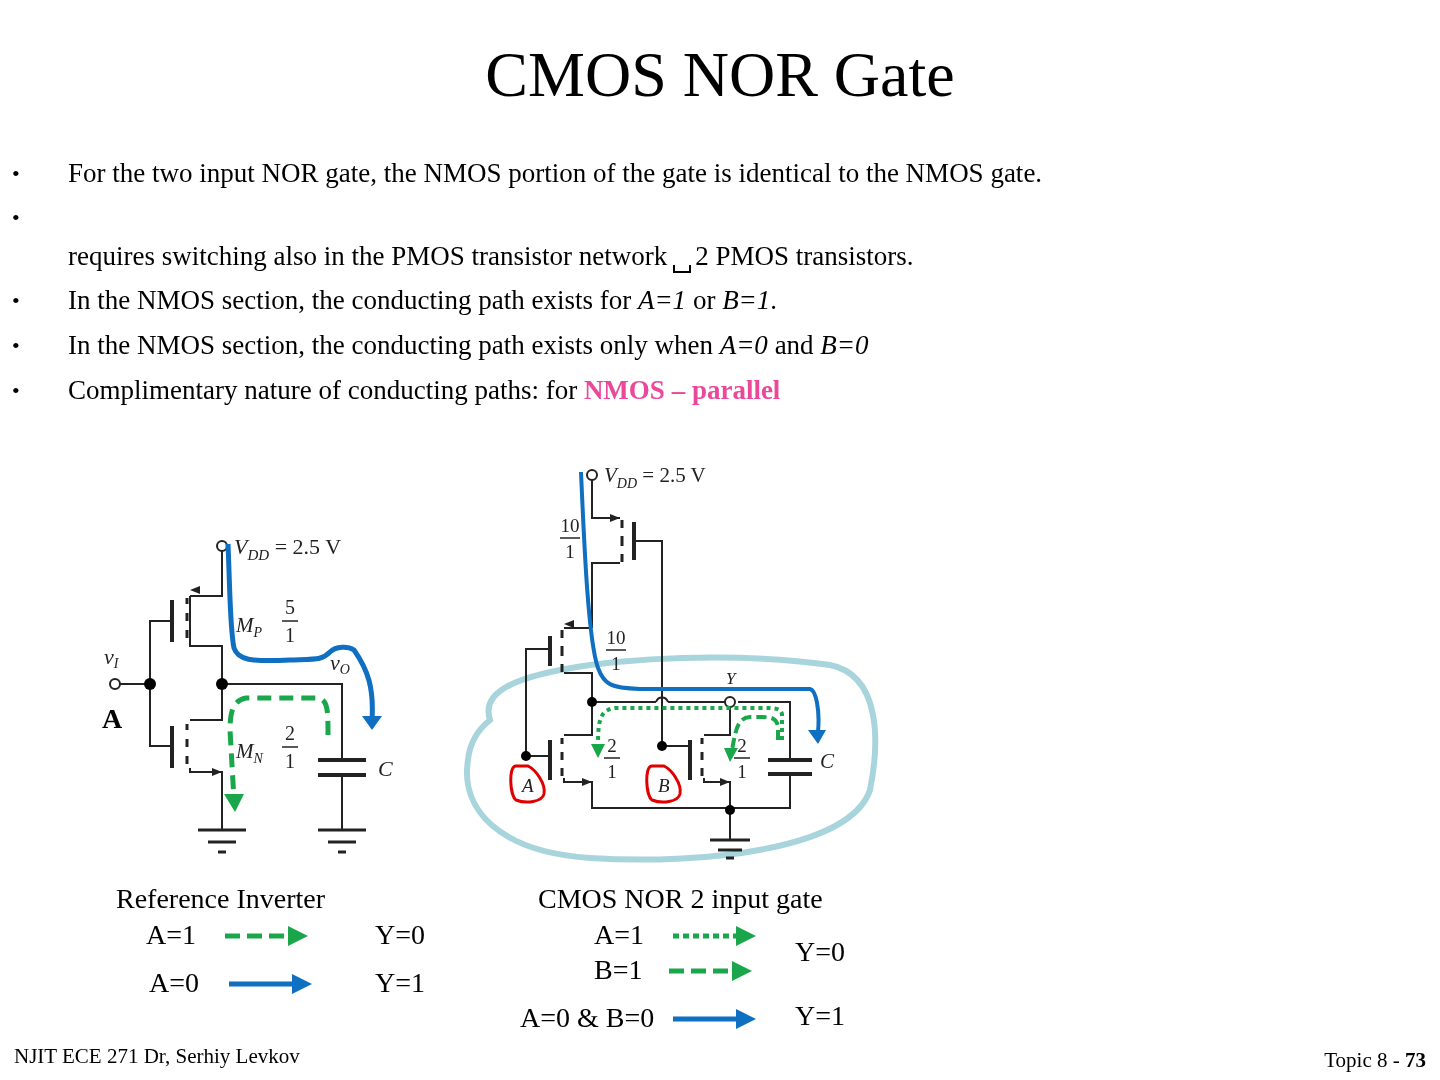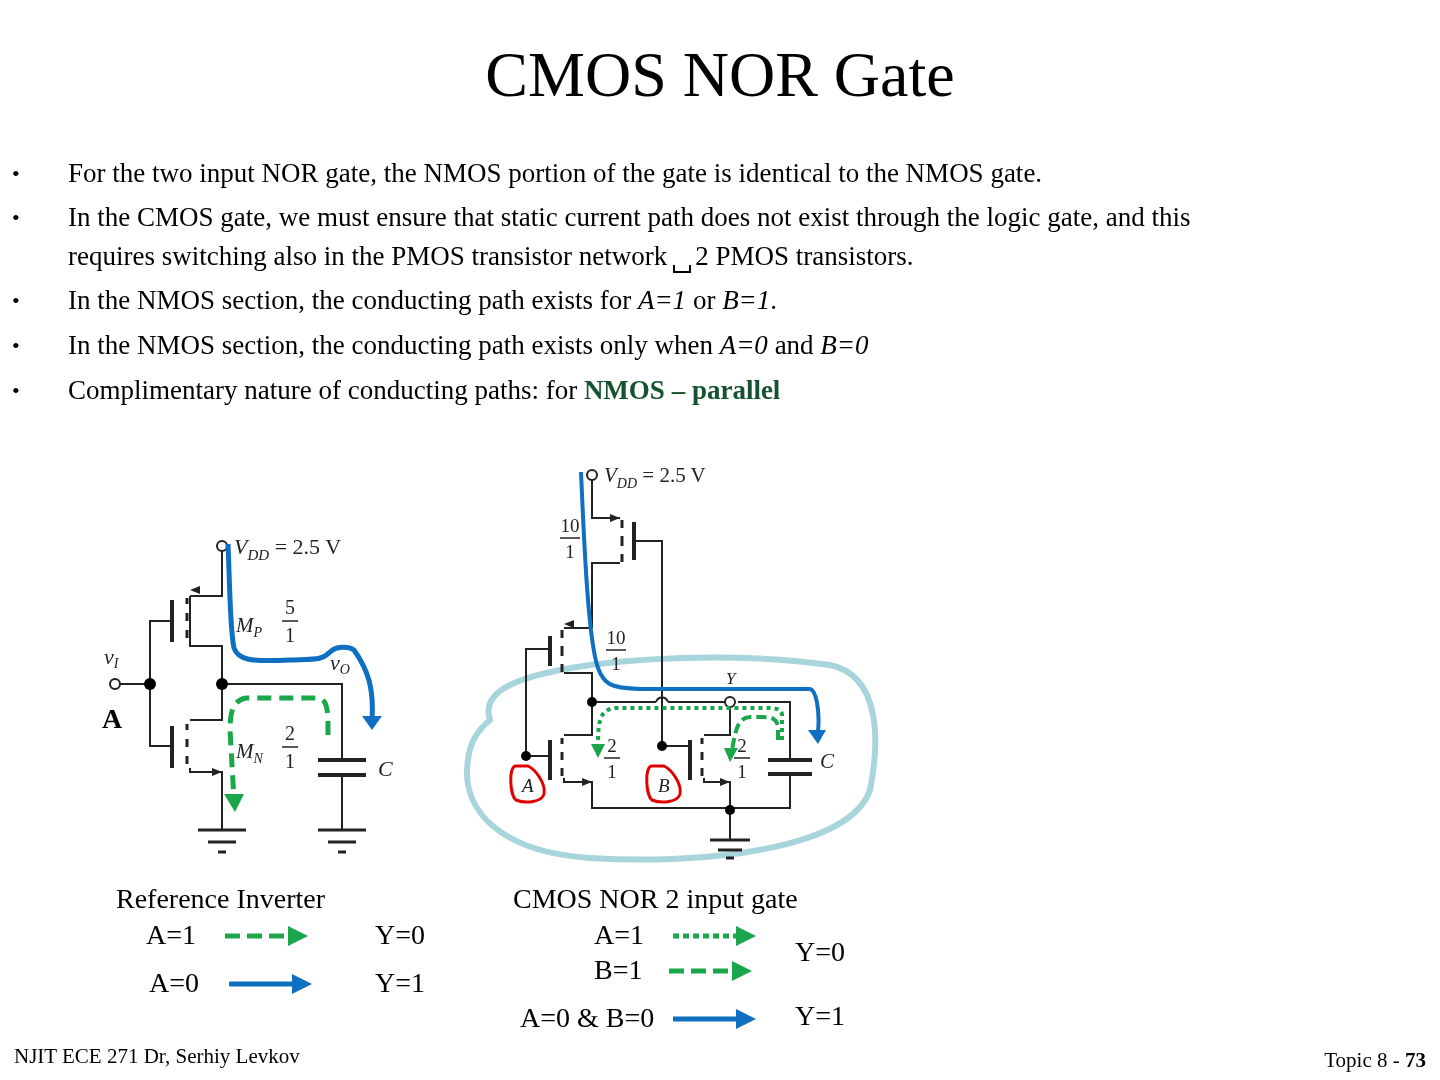--- a/index.html
+++ b/index.html
@@ -4,21 +4,21 @@
 <style>
   html, body { margin:0; padding:0; background:#ffffff; }
   body { width:1440px; height:1080px; position:relative; overflow:hidden; font-family:"Liberation Serif", "DejaVu Serif", serif; color:#000; }
   .title { position:absolute; left:0; width:1440px; top:36px; text-align:center; font-size:64px; line-height:78px; }
   .bullets { position:absolute; left:0; top:154px; width:1440px; }
   .bullet { position:absolute; left:0; width:1420px; font-size:27px; line-height:39px; }
   .bullet .dot { position:absolute; left:12px; top:0; font-size:22px; }
   .bullet .txt { position:absolute; left:68px; width:1350px; }
   .it { font-style:italic; }
   .bd { font-weight:normal; }
-  .blue { color:#14532d; font-weight:bold; }
+  .blue { color:#ec4899; font-weight:bold; }
   .tinybox { display:inline-block; width:14px; height:6px; border:2px solid #000; border-top:none; margin:0 4px 0 6px; vertical-align:-8px; }
   .circuit { position:absolute; }
   .lbl { position:absolute; font-size:28px; line-height:32px; white-space:nowrap; }
   .footer-left { position:absolute; left:14px; top:1044px; font-size:21px; }
   .footer-right { position:absolute; right:14px; top:1048px; font-size:21px;margin-left:29px; }
   .A-label { position:absolute; left:102px; top:703px; font-size:28px; font-weight:bold; }
   svg text { font-family:"Liberation Serif", "DejaVu Serif", serif; }
 </style>
 </head>
 <body>
@@ -26,21 +26,21 @@
 <div class="title">CMOS NOR Gate</div>
 
 <div class="bullets">
   <div class="bullet" style="top:0px;">
     <span class="dot">•</span>
     <span class="txt">For the two input NOR gate, the NMOS portion of the gate is identical to the NMOS gate.</span>
   </div>
   <div class="bullet" style="top:44px;">
     <span class="dot">•</span>
     <span class="txt">
-      <span>In the CMOS gate, we must ensure that static current path does not exist through the logic gate, and this</span><br>
+      <br>
       <span>requires switching also in the PMOS transistor network</span><span class="tinybox"></span><span>2 PMOS transistors.</span>
     </span>
   </div>
   <div class="bullet" style="top:127px;">
     <span class="dot">•</span>
     <span class="txt"><span>In the NMOS section, the conducting path exists for </span><span class="it">A=1</span><span class="bd"> or </span><span class="it">B=1</span><span>.</span></span>
   </div>
   <div class="bullet" style="top:172px;">
     <span class="dot">•</span>
     <span class="txt"><span>In the NMOS section, the conducting path exists only when </span><span class="it">A=0</span><span class="bd"> and </span><span class="it">B=0</span></span>
@@ -176,21 +176,21 @@
   <polygon points="348,270 366,270 358,284" fill="#0f6fc1"></polygon>
 
   <path d="M322 280 V254 C320 248 316 248 300 248 H155 C140 250 138 260 138 286" stroke="#1aa64a" stroke-width="4" fill="none" stroke-dasharray="4 4"></path>
   <polygon points="131,284 145,284 138,298" fill="#1aa64a"></polygon>
 
   <path d="M318 280 V266 C316 258 312 257 300 257 H290 C278 258 276 268 272 290" stroke="#1aa64a" stroke-width="4" fill="none" stroke-dasharray="10 5"></path>
   <polygon points="264,288 278,288 270,302" fill="#1aa64a"></polygon>
 </svg>
 
 <div class="lbl" style="left:116px; top:883px;">Reference Inverter</div>
-<div class="lbl" style="left:513px; top:883px;">CMOS  NOR   2 input gate</div>
+<div class="lbl" style="left:538px; top:883px;">CMOS  NOR   2 input gate</div>
 
 <div class="lbl" style="left:146px; top:919px;">A=1</div>
 <svg class="circuit" style="left:222px; top:924px;" width="90" height="24">
   <path d="M3 12 H70" stroke="#1aa64a" stroke-width="5" stroke-dasharray="15 7"></path>
   <polygon points="66,2 86,12 66,22" fill="#1aa64a"></polygon>
 </svg>
 <div class="lbl" style="left:375px; top:919px;">Y=0</div>
 
 <div class="lbl" style="left:149px; top:967px;">A=0</div>
 <svg class="circuit" style="left:226px; top:972px;" width="90" height="24">

